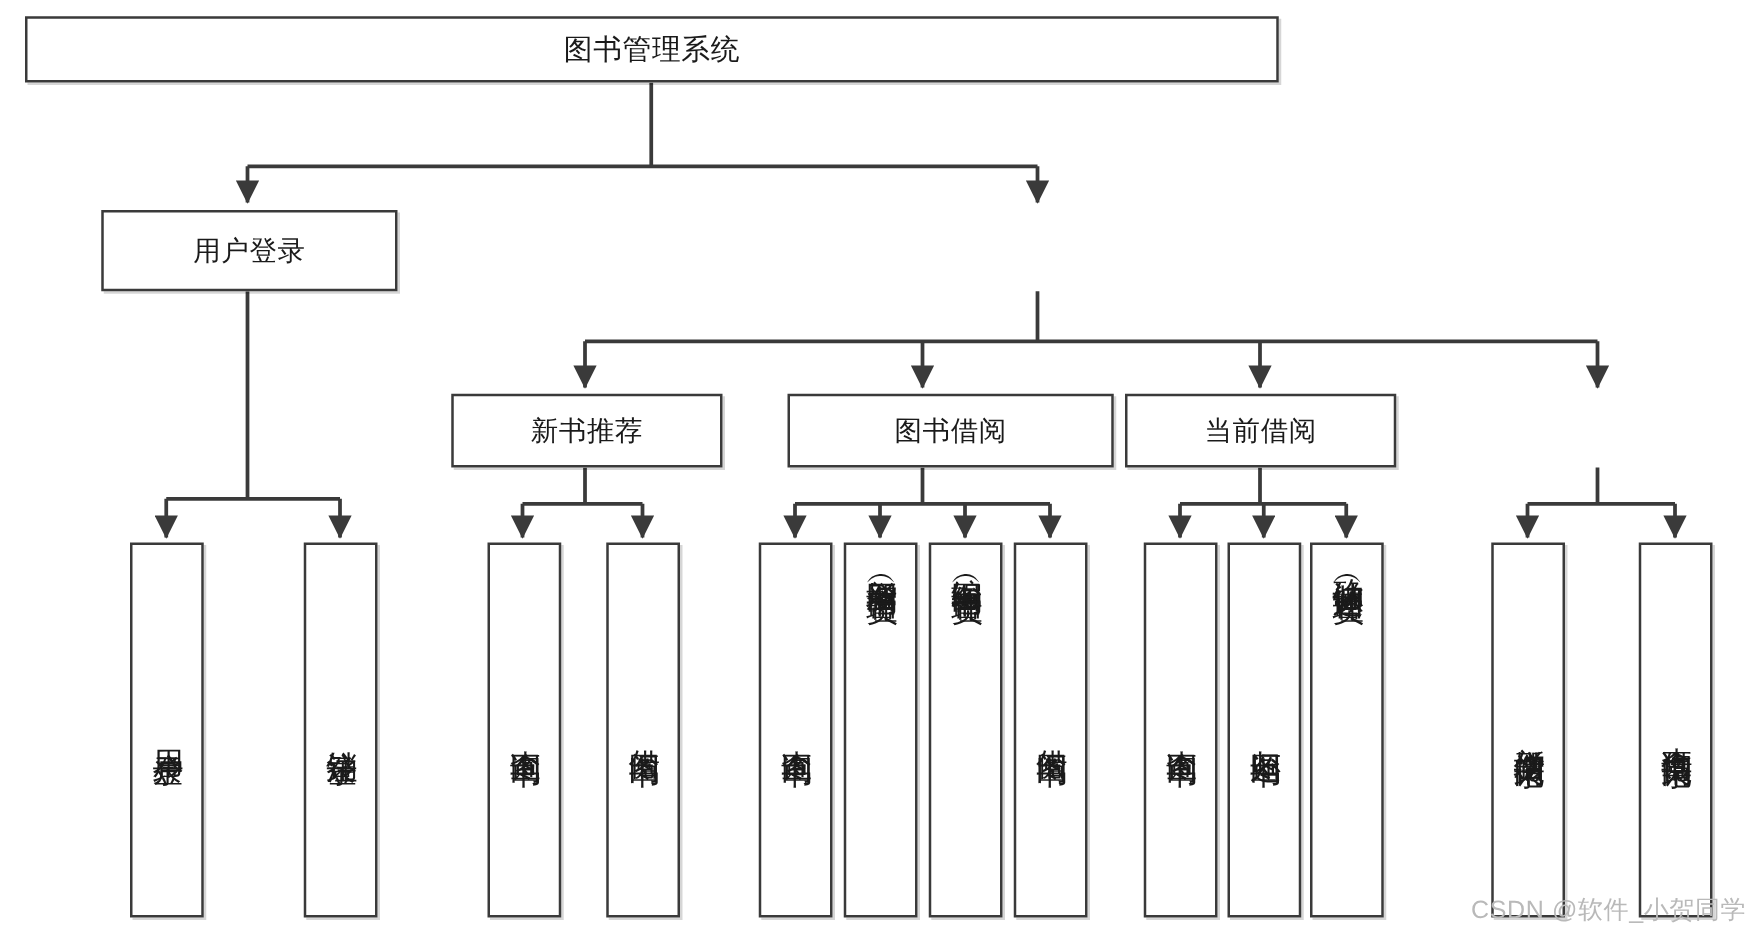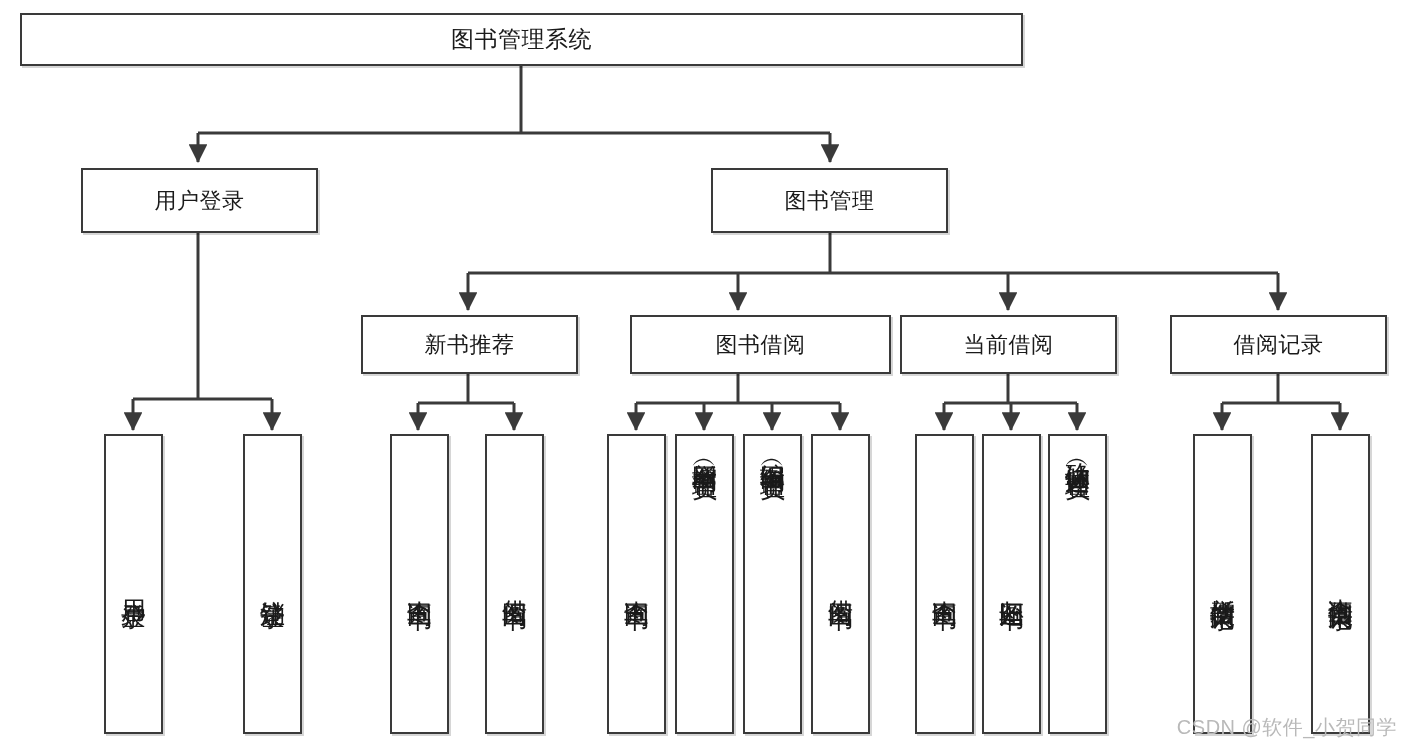--- a/index.html
+++ b/index.html
@@ -130,39 +130,33 @@
   </svg>
 
   <div class="node root horiz" style="left:20px; top:13px; width:1003px; height:53px;">
     <span class="label">图书管理系统</span>
   </div>
 
   <div class="node horiz" style="left:81px; top:168px; width:237px; height:65px;">
     <span class="label">用户登录</span>
   </div>
 
-  <div class="node horiz" style="left:711px; top:168px; width:237px; height:65px;">
-    <span class="label">图书管理</span>
-  </div>
 
   <div class="node horiz" style="left:361px; top:315px; width:217px; height:59px;">
     <span class="label">新书推荐</span>
   </div>
 
   <div class="node horiz" style="left:630px; top:315px; width:261px; height:59px;">
     <span class="label">图书借阅</span>
   </div>
 
   <div class="node horiz" style="left:900px; top:315px; width:217px; height:59px;">
     <span class="label">当前借阅</span>
   </div>
 
-  <div class="node horiz" style="left:1170px; top:315px; width:217px; height:59px;">
-    <span class="label">借阅记录</span>
-  </div>
 
   <div class="node vert centered" style="left:104px; top:434px; width:59px; height:300px;">
     <span class="label">用户登录</span>
   </div>
 
   <div class="node vert centered" style="left:243px; top:434px; width:59px; height:300px;">
     <span class="label">注销登录</span>
   </div>
 
   <div class="node vert centered" style="left:390px; top:434px; width:59px; height:300px;">

